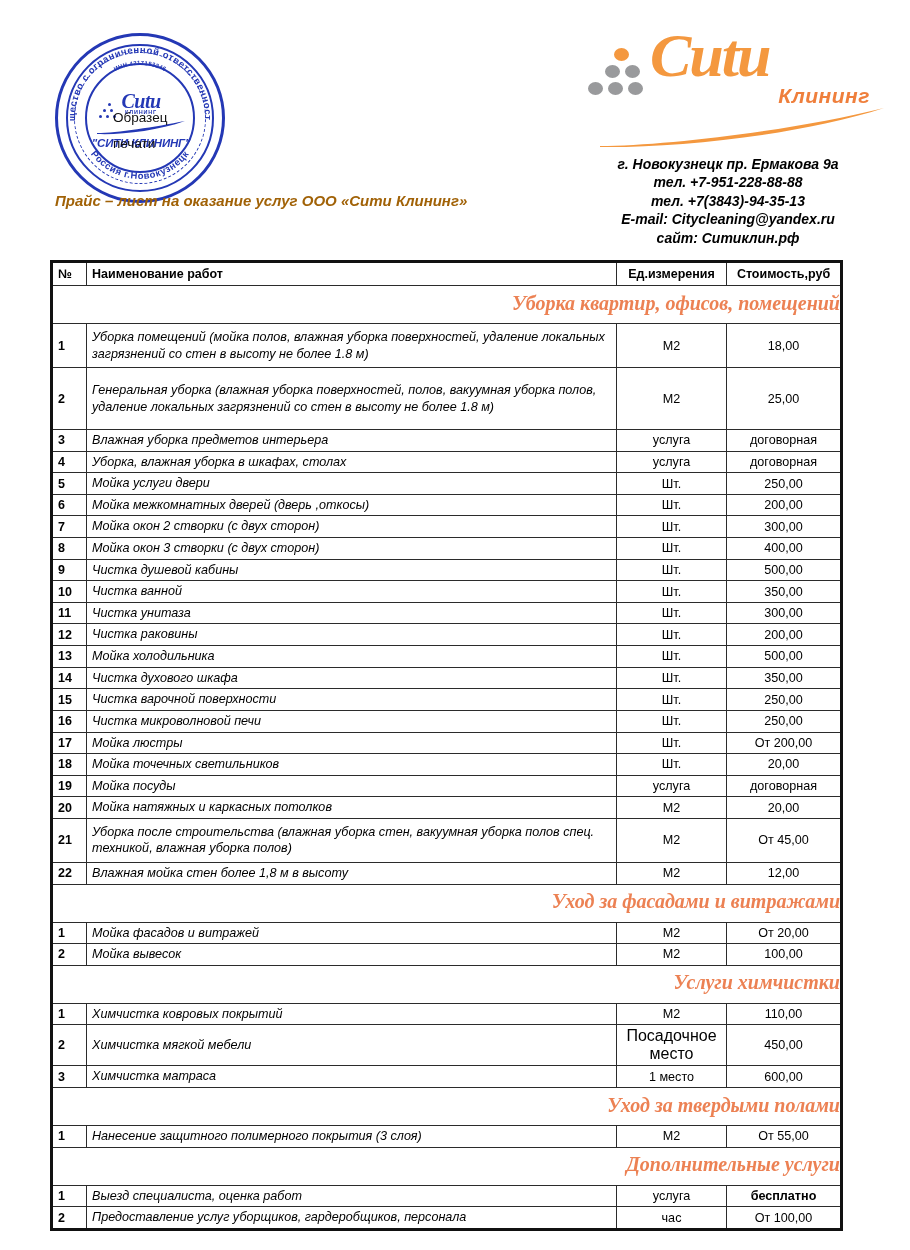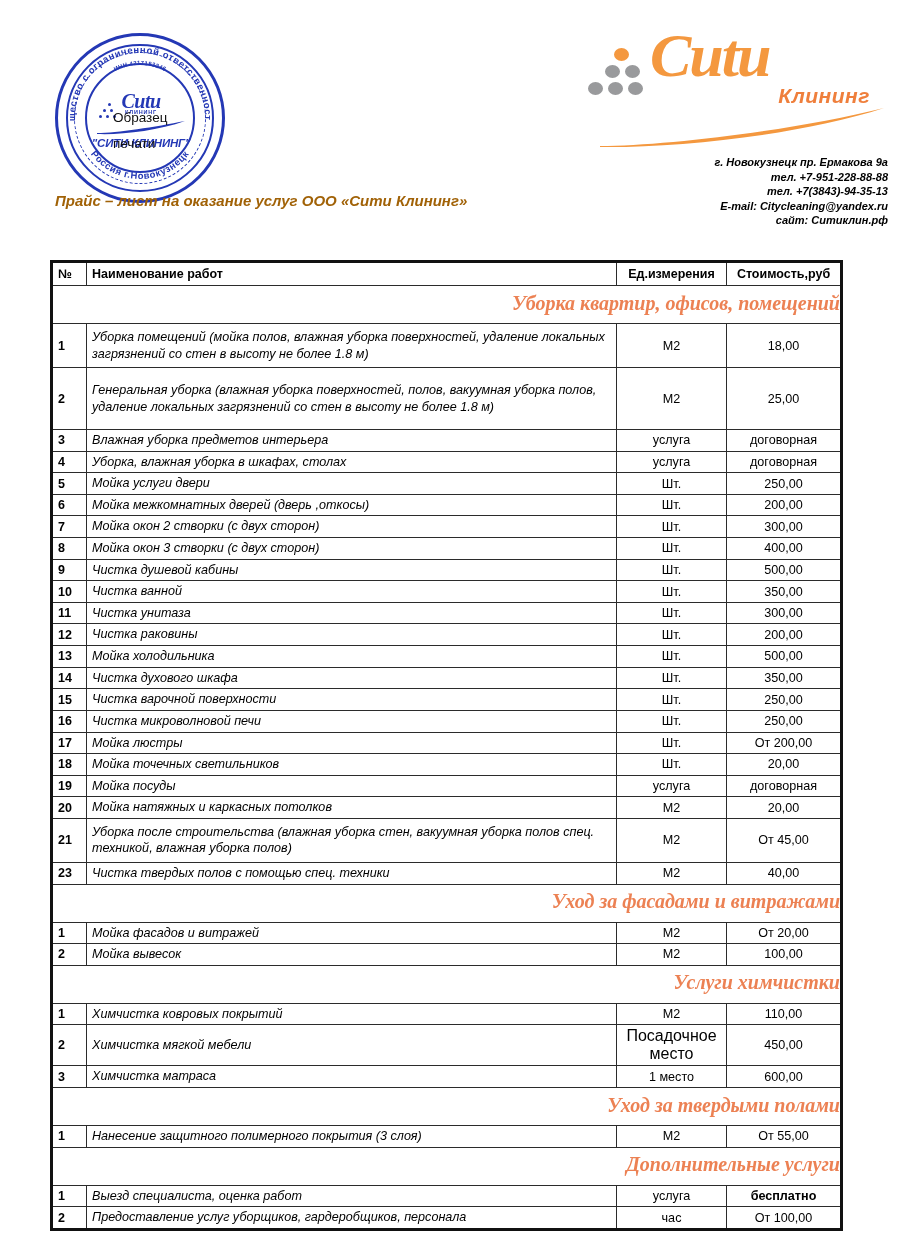--- a/index.html
+++ b/index.html
@@ -190,23 +190,23 @@
     left: 8px;
     top: 86px;
     width: 290px;
     height: 40px;
   }
 
   .contacts {
     position: absolute;
     right: 22px;
     top: 155px;
-    text-align: right;
+    text-align: center;
     width: 320px;
-    font-size: 11px;
+    font-size: 14px;
     font-weight: bold;
     font-style: italic;
     line-height: 1.32;
     color: #000;
   }
 
   .doc-title {
     position: absolute;
     left: 55px;
     top: 192px;
@@ -505,24 +505,24 @@
           <td class="unit">М2</td>
           <td class="price">20,00</td>
         </tr>
         <tr class="data tall">
           <td class="num">21</td>
           <td class="name">Уборка после строительства (влажная уборка стен, вакуумная уборка полов спец. техникой, влажная уборка полов)</td>
           <td class="unit">М2</td>
           <td class="price">От 45,00</td>
         </tr>
         <tr class="data">
-          <td class="num">23</td>
-          <td class="name">Чистка твердых полов с помощью спец. техники</td>
-          <td class="unit">М2</td>
-          <td class="price">40,00</td>
+          <td class="num">22</td>
+          <td class="name">Влажная мойка стен более 1,8 м в высоту</td>
+          <td class="unit">М2</td>
+          <td class="price">12,00</td>
         </tr>
         <tr class="section">
           <td colspan="4">Уход за фасадами и витражами</td>
         </tr>
         <tr class="data">
           <td class="num">1</td>
           <td class="name">Мойка фасадов и витражей</td>
           <td class="unit">М2</td>
           <td class="price">От 20,00</td>
         </tr>

